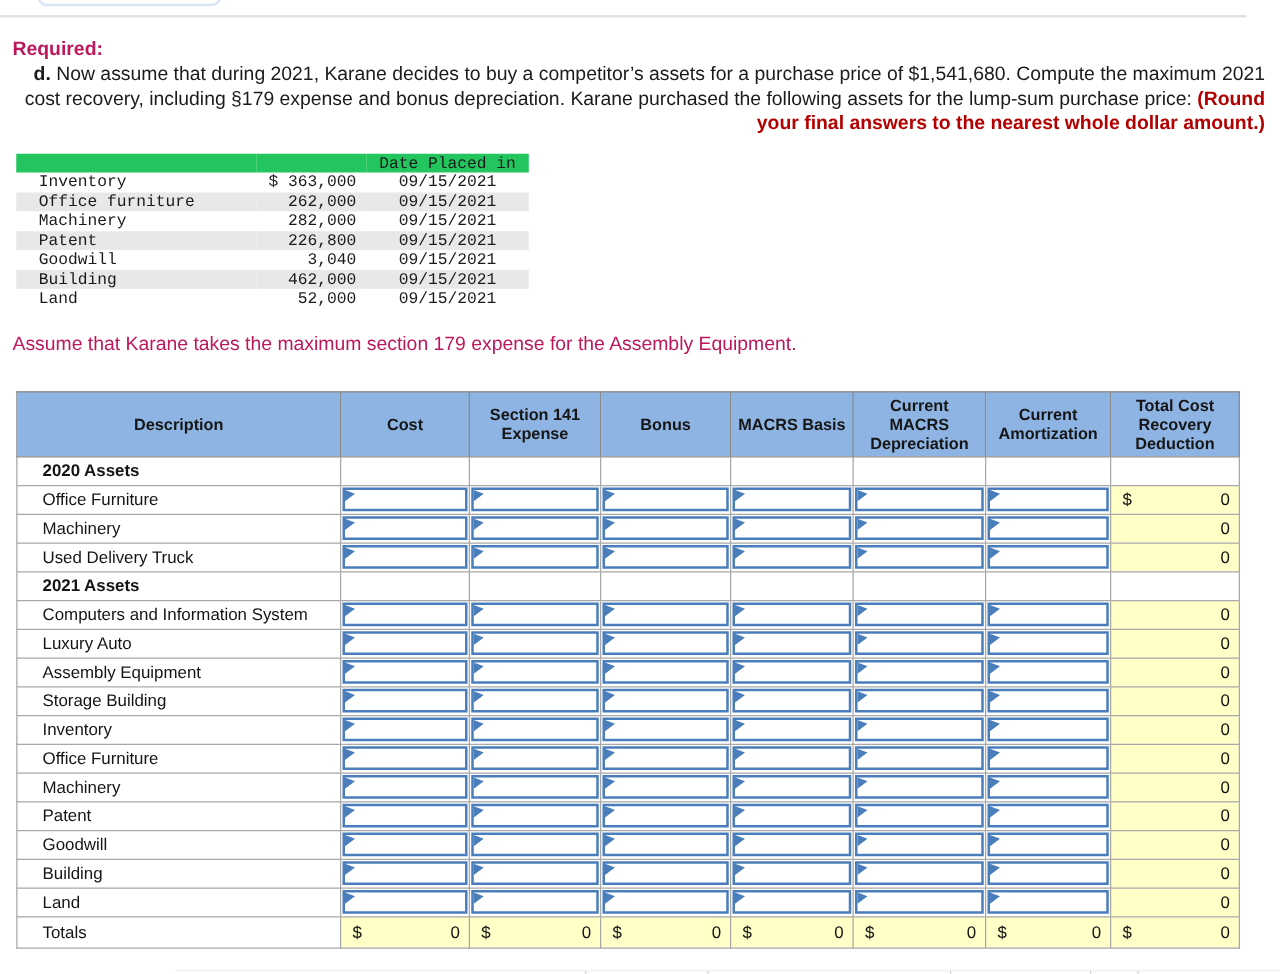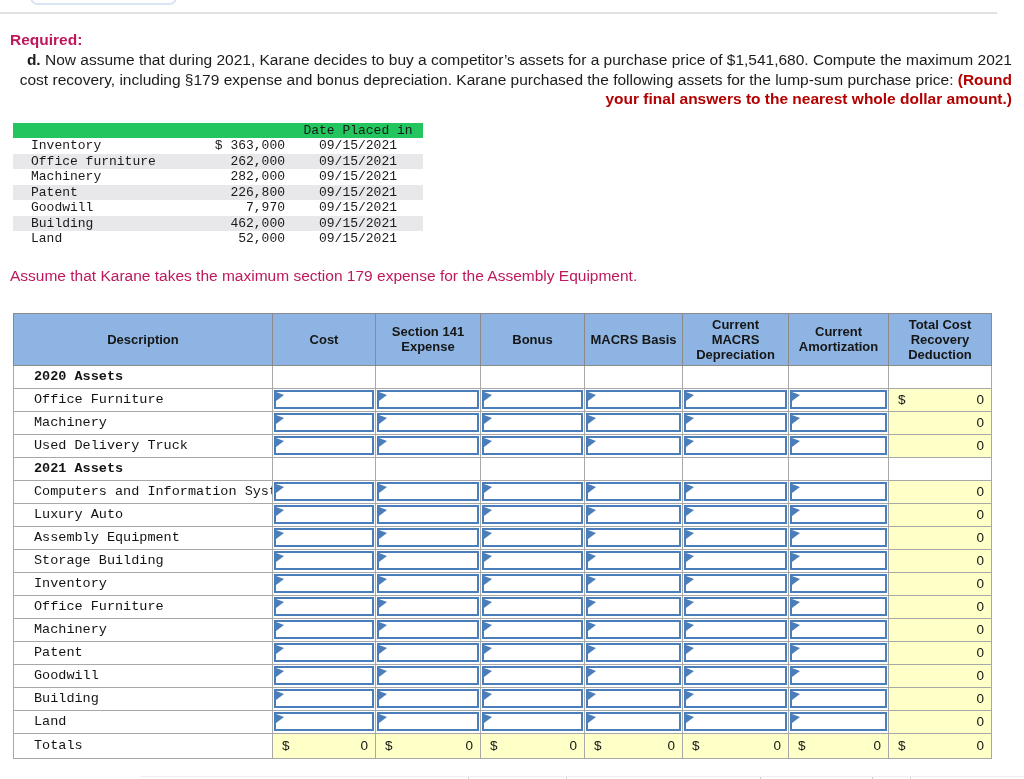--- a/index.html
+++ b/index.html
@@ -41,21 +41,21 @@
   .ws {
     margin: 27px 0 0 3px; width: 978px; table-layout: fixed; font-size: 13.5px;
     border: 1px solid #7f7f7f;
   }
   .ws th {
     background: #8db4e2; border: 1px solid #8a8a8a; font-weight: bold; font-size: 13px;
     color: #161616; text-align: center; vertical-align: middle; height: 52px;
     line-height: 15px; white-space: pre-line; padding: 0 2px;
   }
   .ws td { border: 1px solid #a8a8a8; height: 23px; padding: 0; vertical-align: middle; background: #fff; }
-  .ws .label-cell { padding-left: 20px; text-align: left; font-size: 13.5px; color: #141414; overflow: hidden; white-space: nowrap; font-family: Liberation Mono, monospace; }
+  .ws .label-cell { padding-left: 20px; text-align: left; font-size: 13.5px; color: #141414; overflow: hidden; white-space: nowrap; }
   .ws tr.section .label-cell { font-weight: bold; }
   .ws tr.totals td { height: 25px; }
 
   .input-box { position: relative; margin: 1px; height: 19px; border: 2px solid #4a7ebb; background: #ffffff; }
   .marker {
     position: absolute; top: 0; left: 0; width: 0; height: 0;
     border-left: 8px solid #4a7ebb; border-top: 3px solid transparent; border-bottom: 6px solid transparent;
   }
   .recovery-cell { background: #ffffc8 !important; }
   .cell-flex { display: flex; justify-content: space-between; align-items: center; padding: 0 7px 0 9px; font-size: 13.5px; color: #141414; }
@@ -101,21 +101,21 @@
           <td class="c-cost">282,000</td>
           <td class="c-date">09/15/2021</td>
         </tr>
         <tr class="stripe">
           <td class="c-asset">Patent</td>
           <td class="c-cost">226,800</td>
           <td class="c-date">09/15/2021</td>
         </tr>
         <tr>
           <td class="c-asset">Goodwill</td>
-          <td class="c-cost">7,970</td>
+          <td class="c-cost">3,040</td>
           <td class="c-date">09/15/2021</td>
         </tr>
         <tr class="stripe">
           <td class="c-asset">Building</td>
           <td class="c-cost">462,000</td>
           <td class="c-date">09/15/2021</td>
         </tr>
         <tr>
           <td class="c-asset">Land</td>
           <td class="c-cost">52,000</td>

